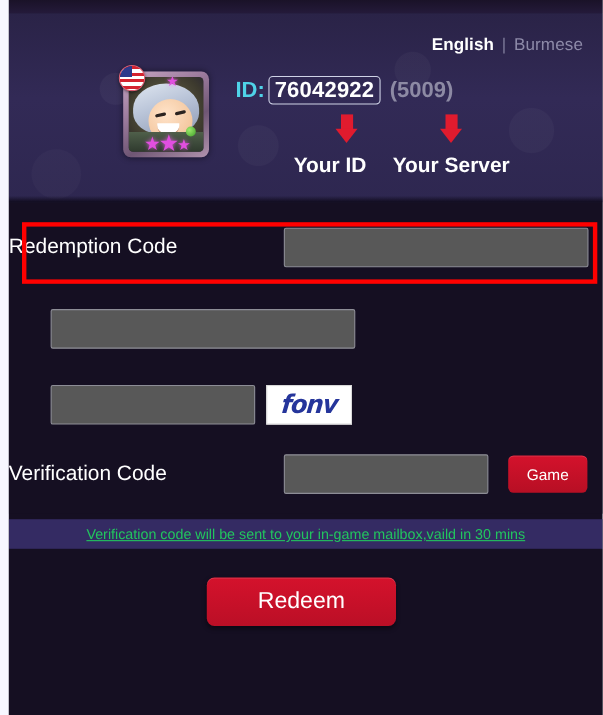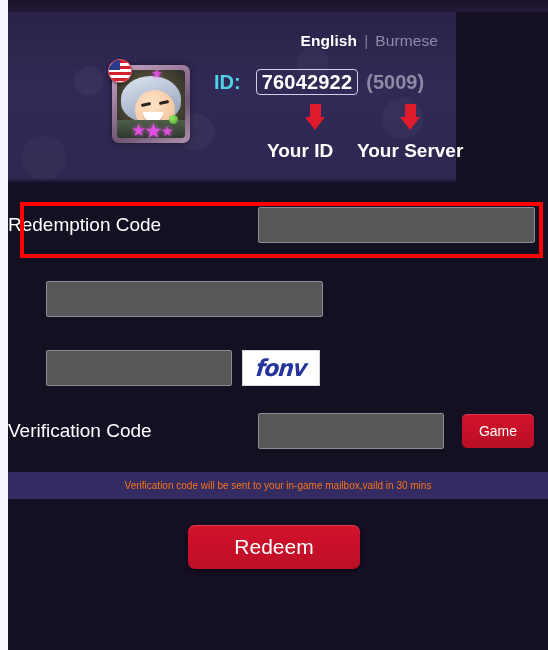--- a/index.html
+++ b/index.html
@@ -42,21 +42,21 @@
     height: 12px;
     background: #1d1430;
     background: linear-gradient(180deg,#1a1228 0%, #241a3a 100%);
   }
 
   
   .header {
     position: absolute;
     left: 0;
     top: 12px;
-    width: 448px;
+    width: 540px;
     height: 172px;
     background:
       radial-gradient(circle at 18% 40%, rgba(255,255,255,0.035) 0 14px, transparent 15px),
       radial-gradient(circle at 42% 70%, rgba(255,255,255,0.03) 0 18px, transparent 19px),
       radial-gradient(circle at 68% 30%, rgba(255,255,255,0.03) 0 16px, transparent 17px),
       radial-gradient(circle at 88% 62%, rgba(255,255,255,0.03) 0 20px, transparent 21px),
       radial-gradient(circle at 8% 85%, rgba(255,255,255,0.025) 0 22px, transparent 23px),
       linear-gradient(180deg, #2a2347 0%, #322a56 45%, #2e2750 100%);
   }
   .header::after{
@@ -174,21 +174,21 @@
     left: 206px;
     top: 55px;
     display: flex;
     align-items: center;
     height: 30px;
   }
   .id-label {
     color: #4fd3e8;
     font-size: 20px;
     font-weight: 600;
-    margin-right: 15px;
+    margin-right: 3px;
   }
   .id-box {
     border: 1.6px solid #cfd3e6;
     border-radius: 4px;
     padding: 1px 5px 0 5px;
     color: #ffffff;
     font-size: 20px;
     font-weight: 700;
     letter-spacing: 0.2px;
     line-height: 1.15;
@@ -339,23 +339,24 @@
     left: 0;
     top: 472px;
     width: 540px;
     height: 27px;
     background: #342b63;
     display: flex;
     align-items: center;
     justify-content: center;
   }
   .notice-text {
-    color: #f97316;
-    font-size: 10px;
+    color: #22c55e;
+    font-size: 13px;
     white-space: nowrap;
+    text-decoration: underline;
   }
 
   
   .redeem-zone {
     position: absolute;
     left: 0;
     top: 499px;
     width: 540px;
     height: 151px;
     background: #150f22;

